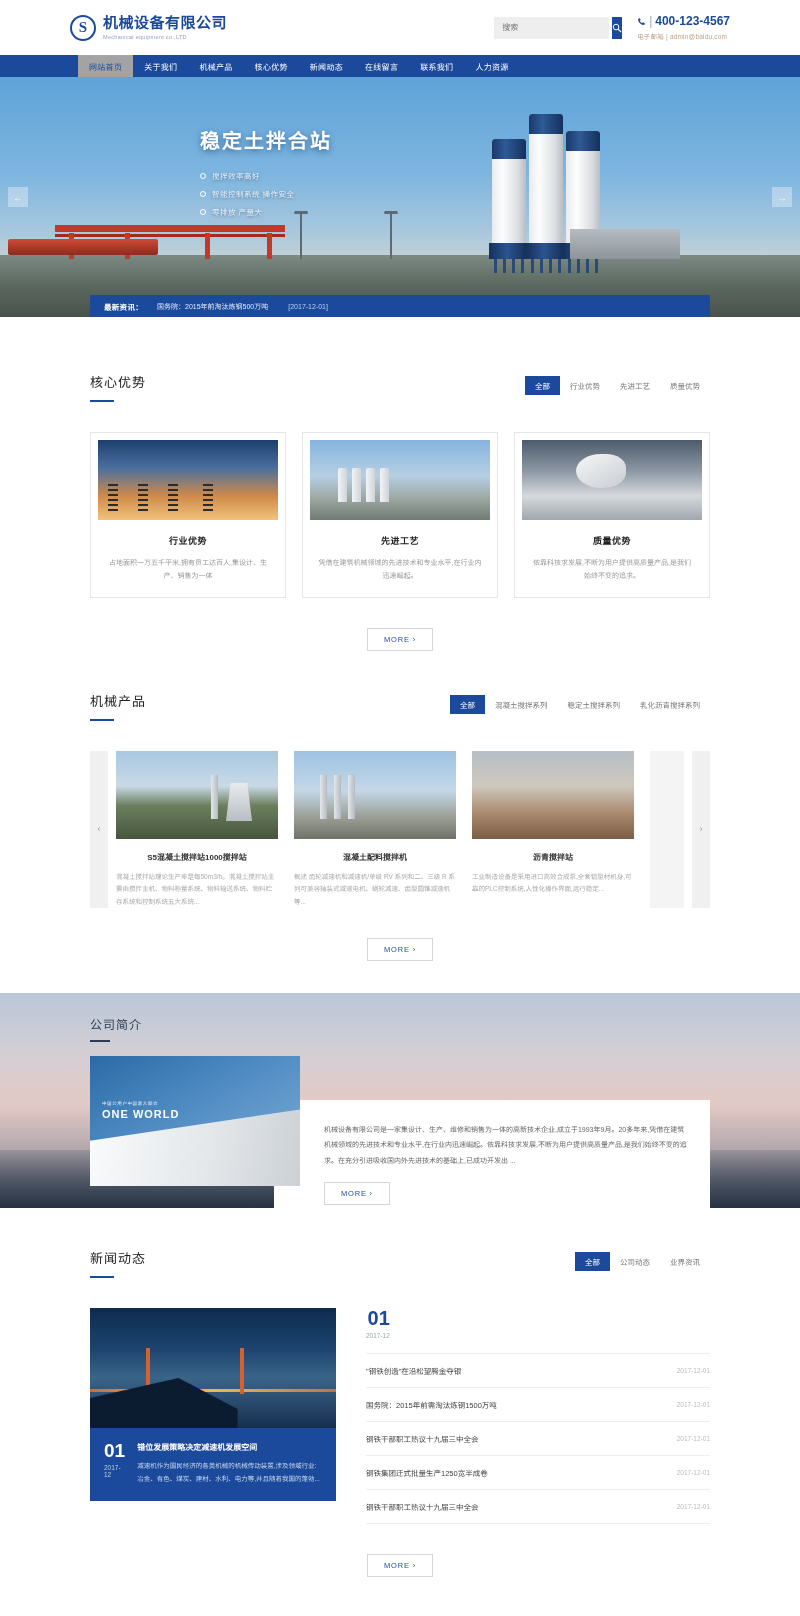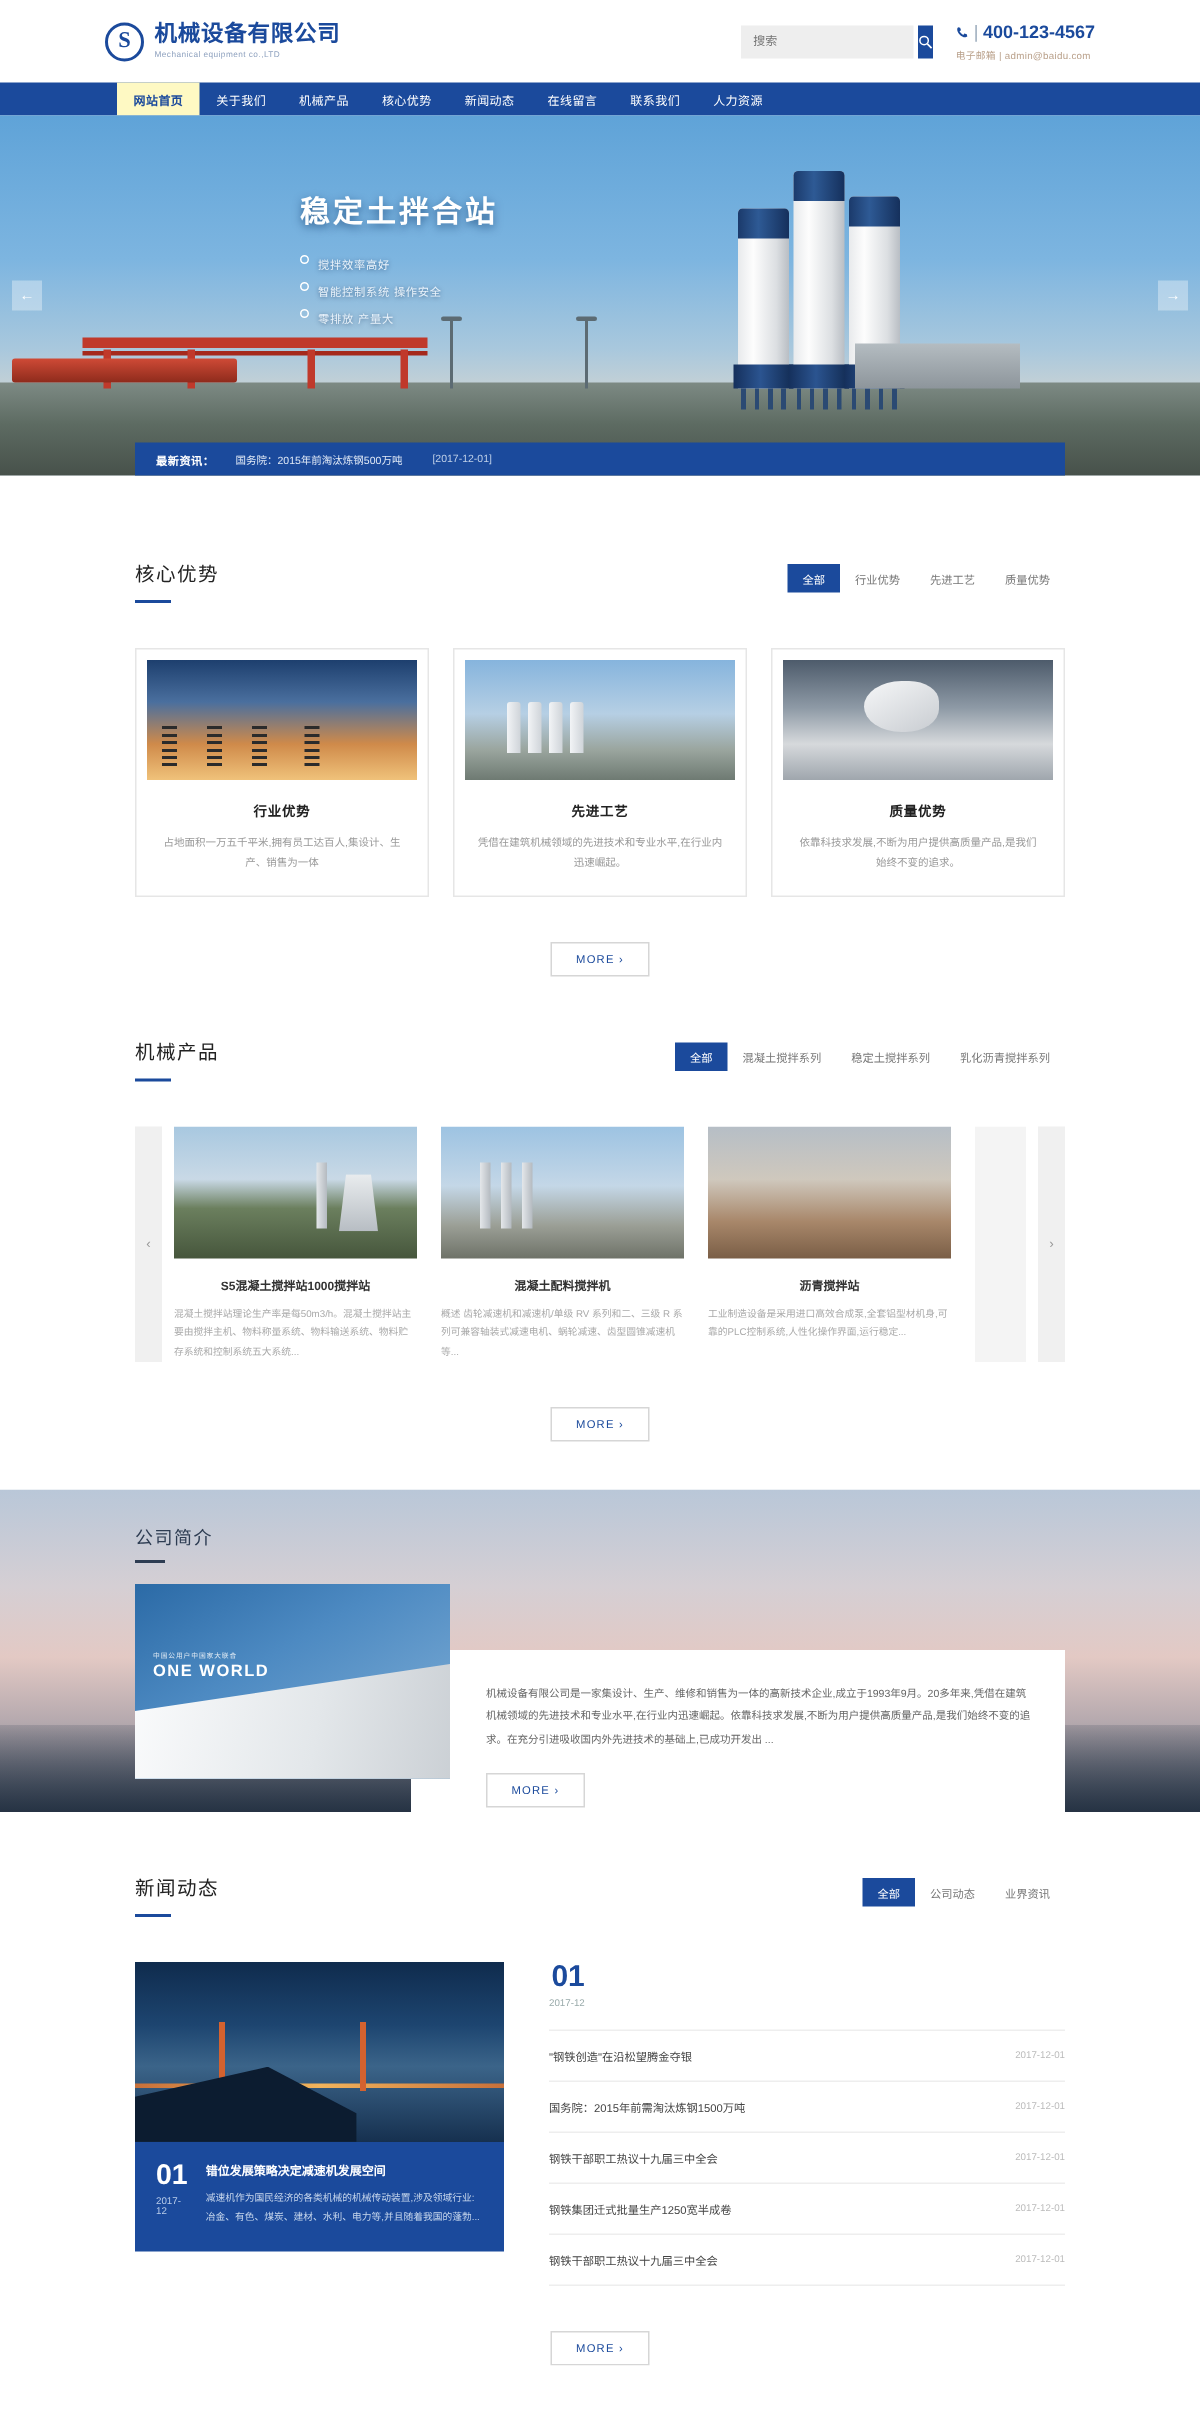--- a/index.html
+++ b/index.html
@@ -36,21 +36,21 @@
   .contact-mail { font-size:6.5px; color:#b9a08a; margin-top:3px; letter-spacing:.2px; }
 
   
   .nav { background:#1b4a9c; height:22px; }
   .nav-inner { width:660px; margin:0 auto; display:flex; height:22px; padding-left:8px; }
   .nav-item {
     display:flex; align-items:center; justify-content:center;
     padding:0 11px; font-size:8px; color:#fff; cursor:pointer;
     height:22px; white-space:nowrap; letter-spacing:.3px;
   }
-  .nav-item.active { background:#fef9c3; color:#1b4a9c; font-weight:bold; }
+  .nav-item.active { background:#a3a3a3; color:#1b4a9c; font-weight:normal; }
 
   
   .hero { position:relative; height:240px; overflow:hidden;
     background:linear-gradient(180deg,#6aa8da 0%,#8fc0e3 45%,#b9cfdc 70%,#8d9aa0 100%); }
   .hero-sky { position:absolute; inset:0;
     background:linear-gradient(180deg,#5fa3d8 0%,#7db5e0 40%,#a9c8dd 65%,#cbd3d4 78%,#9aa39f 100%); }
   .hero-ground { position:absolute; left:0; right:0; bottom:0; height:62px;
     background:linear-gradient(180deg,#7d8a84 0%,#5d6b62 45%,#47514a 100%); }
   .silo-group { position:absolute; right:200px; bottom:58px; display:flex; align-items:flex-end; gap:3px; }
   .silo { width:34px; background:linear-gradient(90deg,#e8eaec 0%,#fdfdfd 30%,#dcdfe2 75%,#b9bec4 100%);
@@ -72,21 +72,21 @@
   .crane-leg { position:absolute; bottom:0; width:5px; height:26px; background:#c0392b; }
   .hero-lamp { position:absolute; bottom:58px; width:2px; height:46px; background:#5c6b73; }
   .hero-lamp::after { content:""; position:absolute; top:-2px; left:-6px; width:14px; height:3px; background:#5c6b73; border-radius:2px; }
   .hero-train { position:absolute; left:8px; bottom:62px; width:150px; height:16px;
     background:linear-gradient(180deg,#cf4a36,#8e2b1c); border-radius:2px; }
 
   .hero-copy { position:absolute; left:200px; top:48px; }
   .hero-title { font-size:20px; font-weight:bold; color:#fff; letter-spacing:2px;
     text-shadow:0 2px 6px rgba(0,40,90,.55); margin-bottom:16px; }
   .hero-bullets { list-style:none; }
-  .hero-bullets li { display:flex; gap:6px; margin-bottom:7px;
+  .hero-bullets li { display:flex; align-items:center; gap:6px; margin-bottom:7px;
     font-size:7.5px; color:#eaf3fb; letter-spacing:.5px; text-shadow:0 1px 3px rgba(0,30,70,.5); }
   .bullet-dot { width:6px; height:6px; border-radius:50%; border:1.5px solid #fff; flex:0 0 auto; }
 
   .hero-arrow { position:absolute; top:50%; transform:translateY(-50%); width:20px; height:20px;
     background:rgba(255,255,255,.35); color:#fff; display:flex; align-items:center; justify-content:center;
     font-size:10px; cursor:pointer; }
   .hero-arrow.left { left:8px; }
   .hero-arrow.right { right:8px; }
 
   

